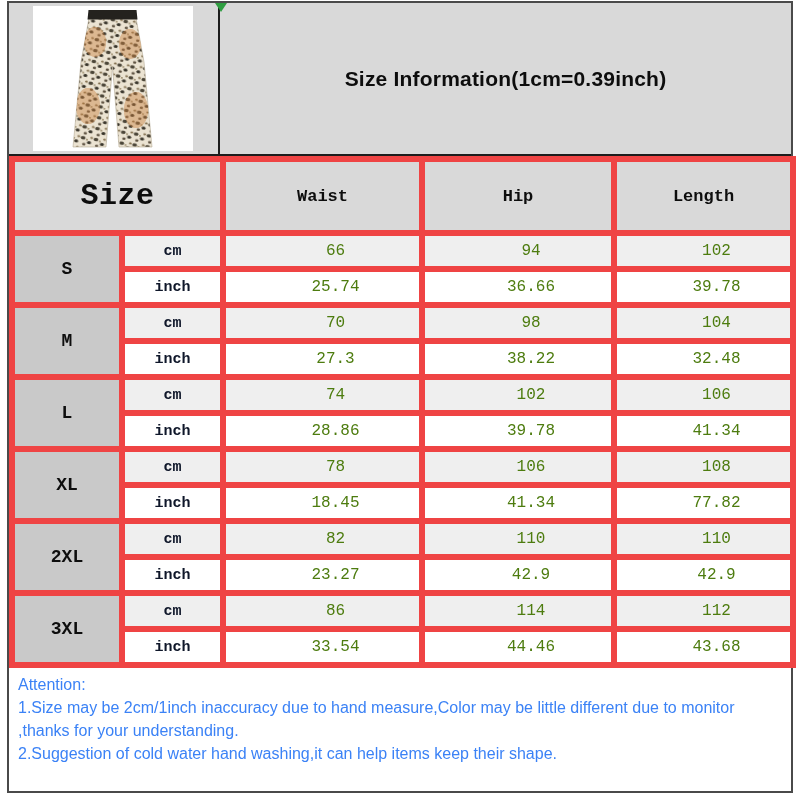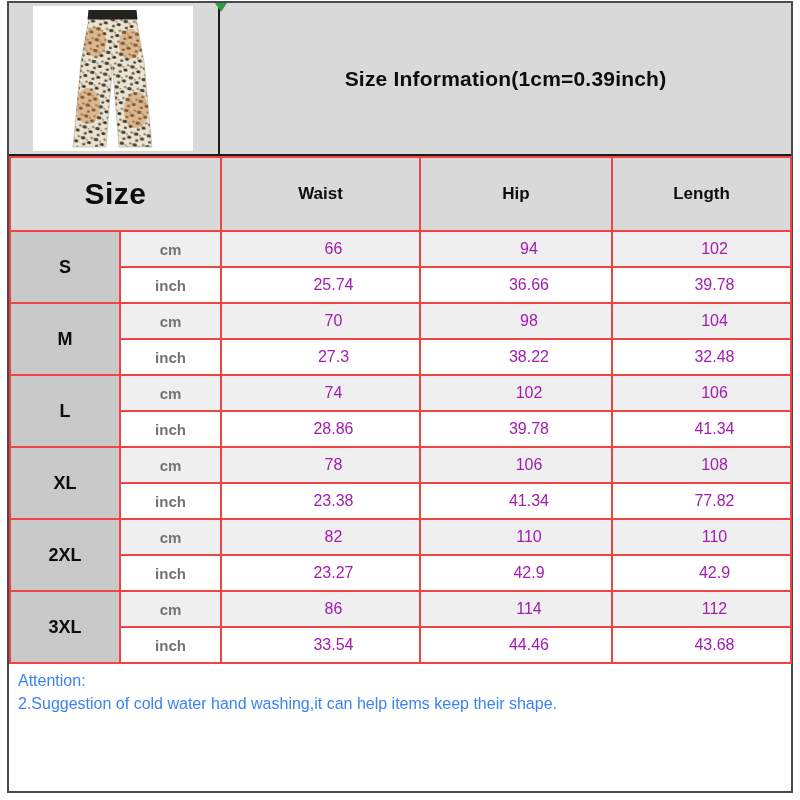--- a/index.html
+++ b/index.html
@@ -23,30 +23,30 @@
   .title-cell .t { font-size:21px; font-weight:bold; letter-spacing:0.2px; color:#0d0d0d; }
 
   .green-marker {
     position:absolute; left:215px; top:3px; width:0; height:0;
     border-left:6px solid transparent; border-right:6px solid transparent;
     border-top:9px solid #2f9e41; z-index:5;
   }
 
   
   table.size-chart { border-collapse:collapse; width:100%; table-layout:fixed; flex:none; }
-  table.size-chart th, table.size-chart td { border:2px solid #ef4444; text-align:center; vertical-align:middle; }
+  table.size-chart th, table.size-chart td { border:6px solid #ef4444; text-align:center; vertical-align:middle;font-family:Liberation Mono, monospace; }
   tr.header-row { height:74px; }
   tr.header-row th { background:#d9d9d9; font-size:17px; font-weight:bold; color:#0d0d0d; }
   tr.header-row th.size-h { font-size:30px; letter-spacing:0.5px; }
   tr.body-row { height:36px; }
   td.size-label { background:#c9c9c9; font-weight:bold; font-size:18px; color:#0d0d0d; }
-  td.unit { font-weight:bold; font-size:15px; color:#737373; }
+  td.unit { font-weight:bold; font-size:15px; color:#0f172a; }
   tr.cm-row td.unit, tr.cm-row td.val { background:#efefef; }
   tr.inch-row td.unit, tr.inch-row td.val { background:#ffffff; }
-  td.val { font-size:16px; color:#a21caf;padding-left:26px; }
+  td.val { font-size:16px; color:#4d7c0f;padding-left:26px; }
 
   
   .attention { flex:1; background:#fff; padding:5px 9px 0 9px; font-size:16px; line-height:23px; color:#3b82f6; }
   .attention p { margin:0; }
 </style>
 </head>
 <body>
 
 <div class="sheet">
   <div class="frame">
@@ -148,21 +148,21 @@
 
         <tr class="body-row cm-row">
           <td rowspan="2" class="size-label">XL</td>
           <td class="unit">cm</td>
           <td class="val">78</td>
           <td class="val">106</td>
           <td class="val">108</td>
         </tr>
         <tr class="body-row inch-row">
           <td class="unit">inch</td>
-          <td class="val">23.38</td>
+          <td class="val">18.45</td>
           <td class="val">41.34</td>
           <td class="val">77.82</td>
         </tr>
 
         <tr class="body-row cm-row">
           <td rowspan="2" class="size-label">2XL</td>
           <td class="unit">cm</td>
           <td class="val">82</td>
           <td class="val">110</td>
           <td class="val">110</td>
@@ -185,19 +185,20 @@
           <td class="unit">inch</td>
           <td class="val">33.54</td>
           <td class="val">44.46</td>
           <td class="val">43.68</td>
         </tr>
       </tbody>
     </table>
 
     <div class="attention">
       <p>Attention:</p>
+      <p>1.Size may be 2cm/1inch inaccuracy due to hand measure,Color may be little different due to monitor ,thanks for your understanding.</p>
       <p>2.Suggestion of cold water hand washing,it can help items keep their shape.</p>
     </div>
 
   </div>
 
   <div class="green-marker"></div>
 </div>
 
 </body></html>

